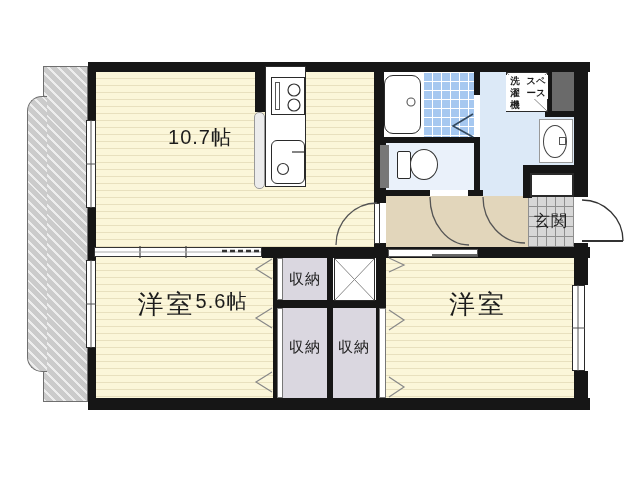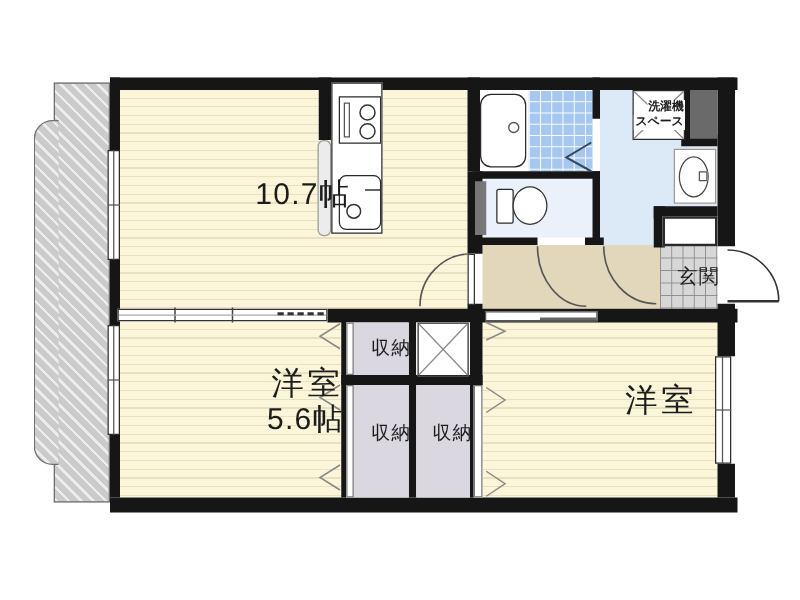--- a/index.html
+++ b/index.html
@@ -16,23 +16,23 @@
     background-image:linear-gradient(#fff 1px,transparent 1px),linear-gradient(90deg,#fff 1px,transparent 1px);
     background-size:9px 9px;}
   .tiles-genkan{background-color:var(--entrance_tile);
     background-image:linear-gradient(#8f8f8f 1px,transparent 1px),linear-gradient(90deg,#8f8f8f 1px,transparent 1px);
     background-size:9px 10px;}
   .hatch{background-color:var(--balcony);
     background-image:repeating-linear-gradient(45deg,rgba(255,255,255,.65) 0 2px,transparent 2px 7px);
     border:1px solid #6f6f6f;}
   .box{background:#fff;border:1px solid #2a2a2a;}
   .doorstrip{background:#fff;border:1px solid #777;}
-  .lbl{display:flex;flex-direction:column;align-items:flex-end;justify-content:center;text-align:center;line-height:1.15;}
+  .lbl{display:flex;flex-direction:row;align-items:flex-start;justify-content:center;text-align:center;line-height:1.15;}
   .room-name{font-size:26px;letter-spacing:3px;}
-  .room-area{font-size:24px;letter-spacing:1px;}
+  .room-area{font-size:20px;letter-spacing:1px;}
   .small-label{font-size:15px;letter-spacing:1px;}
   .tiny-label{font-size:9.5px;line-height:1.25;font-weight:bold;}
   .tiny-label span{background:#fff;padding:0 1px;}
   svg{position:absolute;left:0;top:0;}
 </style>
 </head>
 <body>
 
 <div id="stage">
 

